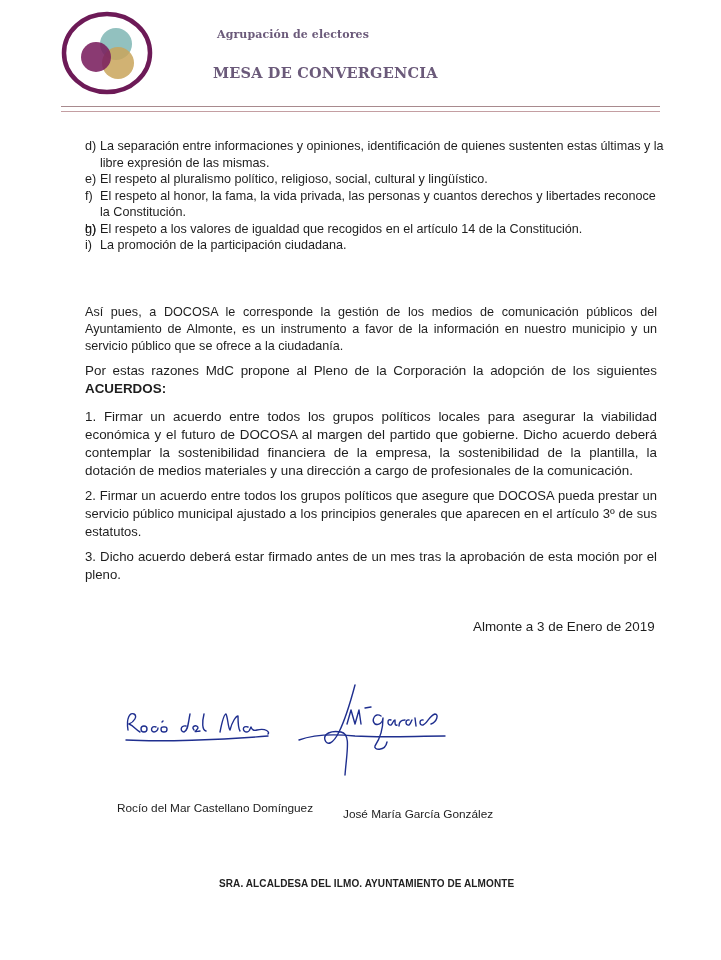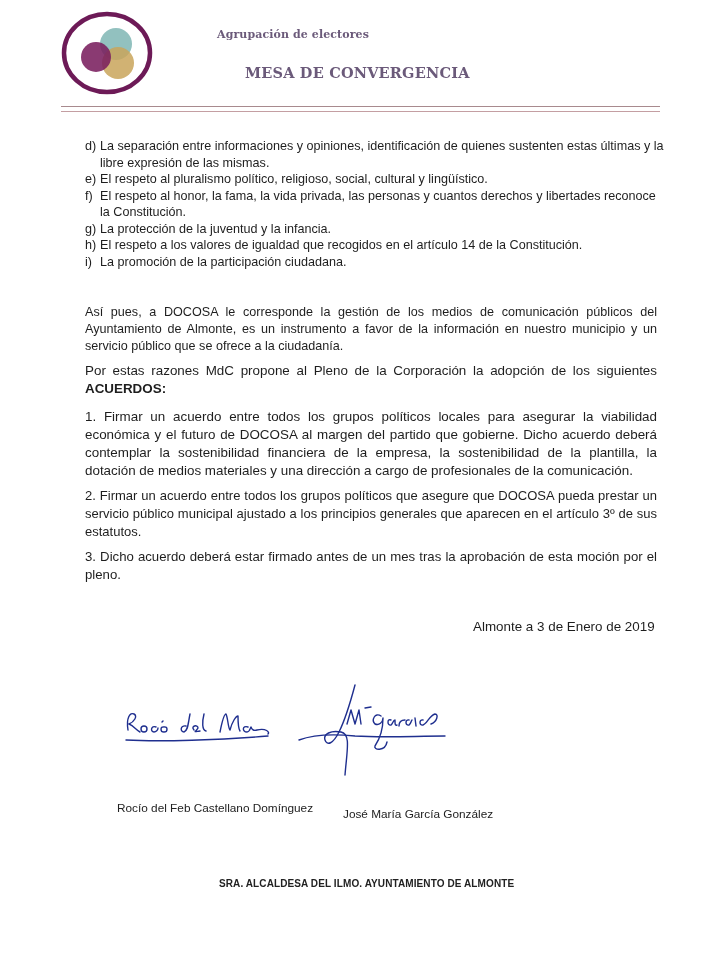--- a/index.html
+++ b/index.html
@@ -1,21 +1,21 @@
 <!DOCTYPE html>
 <html><head>
   <meta charset="utf-8">
   <style>
     html, body { margin: 0; padding: 0; background: #ffffff; }
     body { width: 721px; height: 960px; position: relative; overflow: hidden; font-family: "Liberation Sans", sans-serif; color: #1e1e1e; }
     .page { position: absolute; left: 0; top: 0; width: 721px; height: 960px; background: #fff; }
 
     .logo { position: absolute; left: 60px; top: 10px; width: 96px; height: 86px; }
     .org-line1 { position: absolute; left: 217px; top: 28px; font-family: "DejaVu Serif", serif; font-weight: bold; font-size: 11px; color: #6b5a7a; letter-spacing: 0.1px; }
-    .org-line2 { position: absolute; left: 213px; top: 64px; font-family: "DejaVu Serif", serif; font-weight: bold; font-size: 14.5px; color: #6b5a7a; letter-spacing: 0.2px; margin-left: 32px; }
+    .org-line2 { position: absolute; left: 213px; top: 64px; font-family: "DejaVu Serif", serif; font-weight: bold; font-size: 14.5px; color: #6b5a7a; letter-spacing: 0.2px; }
 
     .rule { position: absolute; left: 61px; width: 599px; height: 1px; background: #a88a8e; }
     .rule.r1 { top: 106px; }
     .rule.r2 { top: 111px; background: #c49ea2; }
 
     .list { position: absolute; left: 85px; top: 138px; width: 580px; margin: 0; padding: 0; list-style: none; font-size: 12.6px; line-height: 16.5px; }
     .list li { position: relative; padding-left: 15px; margin: 0; }
     .list li .marker { position: absolute; left: 0; top: 0; }
 
     .para { position: absolute; left: 85px; width: 572px; font-size: 13.2px; line-height: 18px; text-align: justify; margin: 0; }
@@ -53,21 +53,21 @@
   <div class="org-line1">Agrupación de electores</div>
   <div class="org-line2">MESA DE CONVERGENCIA</div>
 
   <div class="rule r1"></div>
   <div class="rule r2"></div>
 
   <ul class="list">
     <li><span class="marker">d)</span><span>La separación entre informaciones y opiniones, identificación de quienes sustenten estas últimas y la libre expresión de las mismas.</span></li>
     <li><span class="marker">e)</span><span>El respeto al pluralismo político, religioso, social, cultural y lingüístico.</span></li>
     <li><span class="marker">f)</span><span>El respeto al honor, la fama, la vida privada, las personas y cuantos derechos y libertades reconoce la Constitución.</span></li>
-    <li><span class="marker">g)</span><span>La protección de la juventud y la infancia.</span></li>
+    <li><span class="marker">g)</span></li>
     <li><span class="marker">h)</span><span>El respeto a los valores de igualdad que recogidos en el artículo 14 de la Constitución.</span></li>
     <li><span class="marker">i)</span><span>La promoción de la participación ciudadana.</span></li>
   </ul>
 
   <p class="para p-asi">Así pues, a DOCOSA le corresponde la gestión de los medios de comunicación públicos del Ayuntamiento de Almonte,  es un instrumento a favor de la información en nuestro municipio  y un servicio público que se ofrece a la ciudadanía.</p>
 
   <p class="para p-razones"><span>Por estas razones MdC propone al Pleno de la Corporación la adopción de los siguientes</span> <span class="p-acuerdos-label">ACUERDOS:</span></p>
 
   <p class="para p-1">1. Firmar un acuerdo entre todos los grupos políticos locales para asegurar la viabilidad económica y el futuro de DOCOSA al margen del partido que gobierne. Dicho acuerdo deberá contemplar la sostenibilidad financiera de la empresa, la sostenibilidad de la plantilla, la dotación de medios materiales y una dirección a cargo de profesionales de la comunicación.</p>
   <p class="para p-2">2. Firmar un acuerdo entre todos los grupos políticos que asegure que DOCOSA pueda prestar un servicio público municipal ajustado a los principios generales que aparecen en el artículo 3º de sus estatutos.</p>
@@ -99,18 +99,18 @@
       <path d="M70 28 L76 27"></path>
       <path d="M86 36 C80 32 76 40 80 44 C84 46 88 42 88 38 C88 50 84 60 80 66 C78 70 90 72 92 62"></path>
       <path d="M96 40 C92 38 92 46 96 45 C98 44 98 40 100 40 C100 44 100 46 102 45"></path>
       <path d="M104 46 C104 42 106 40 110 40"></path>
       <path d="M114 40 C110 39 110 46 114 45 C116 44 116 41 117 40"></path>
       <path d="M120 38 L121 46"></path>
       <path d="M128 40 C124 39 124 46 128 45 C132 44 134 36 140 34 C144 34 142 42 136 44"></path>
     </g>
   </svg>
 
-  <div class="name name1">Rocío del Feb Castellano Domínguez</div>
+  <div class="name name1">Rocío del Mar Castellano Domínguez</div>
   <div class="name name2">José María García González</div>
 
   <div class="recipient">SRA. ALCALDESA DEL ILMO. AYUNTAMIENTO DE ALMONTE</div>
 
 </div>
 
 </body></html>

